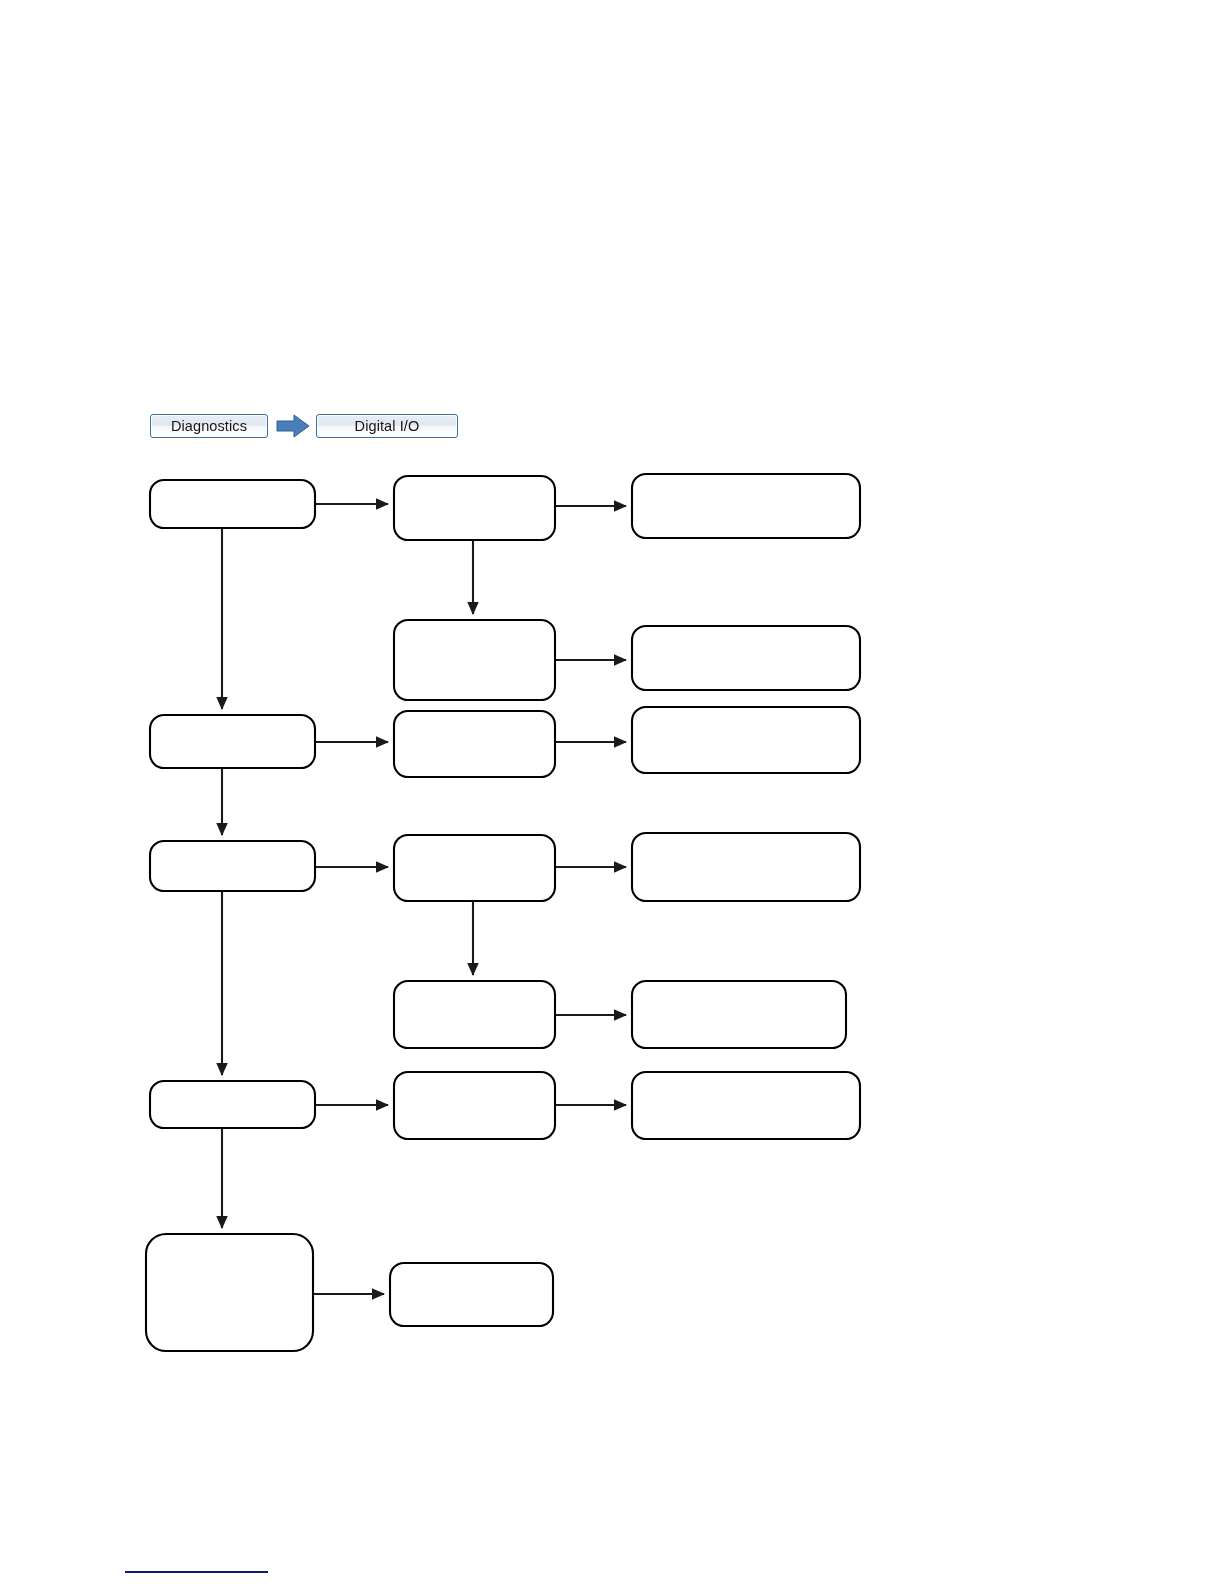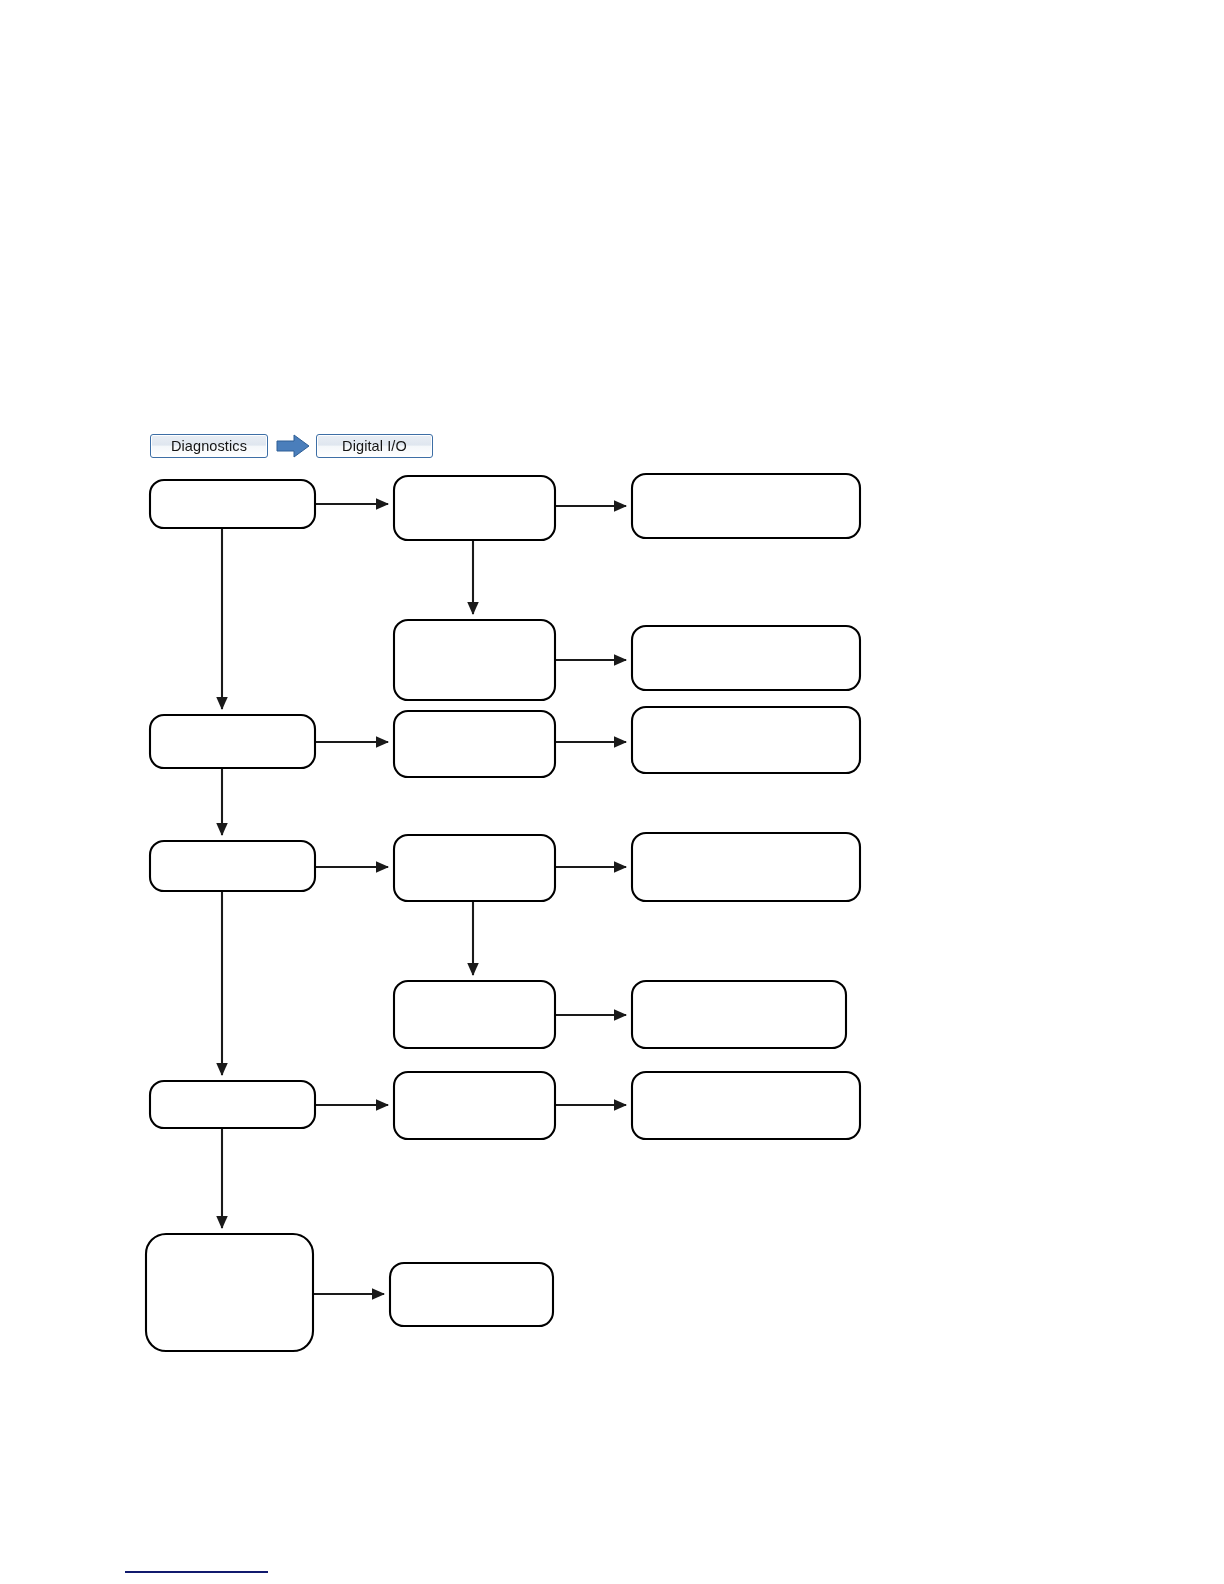--- a/index.html
+++ b/index.html
@@ -15,21 +15,21 @@
     width: 1224px;
     height: 1584px;
     background: #ffffff;
     overflow: hidden;
   }
 
   
   #breadcrumb {
     position: absolute;
     left: 150px;
-    top: 432px;
+    top: 412px;
     height: 28px;
     display: flex;
     align-items: center;
   }
   .crumb-btn {
     height: 24px;
     box-sizing: border-box;
     border: 1px solid #3D6EA5;
     border-radius: 3px;
     background: linear-gradient(to bottom, #e9eef4 0%, #dfe6ef 45%, #f4f7fa 52%, #ffffff 100%);
@@ -37,21 +37,21 @@
     display: flex;
     align-items: center;
     justify-content: center;
     font-size: 14.5px;
     color: #141414;
     letter-spacing: .1px;
     padding: 0 10px;
     white-space: nowrap;
   }
   #crumb-diagnostics { width: 118px; }
-  #crumb-digital-io  { width: 117px; }
+  #crumb-digital-io  { width: 142px; }
 
   .crumb-arrow {
     width: 34px;
     height: 26px;
     margin: 0 6px 0 8px;
     display: block;
     flex: none;
   }
 
   

